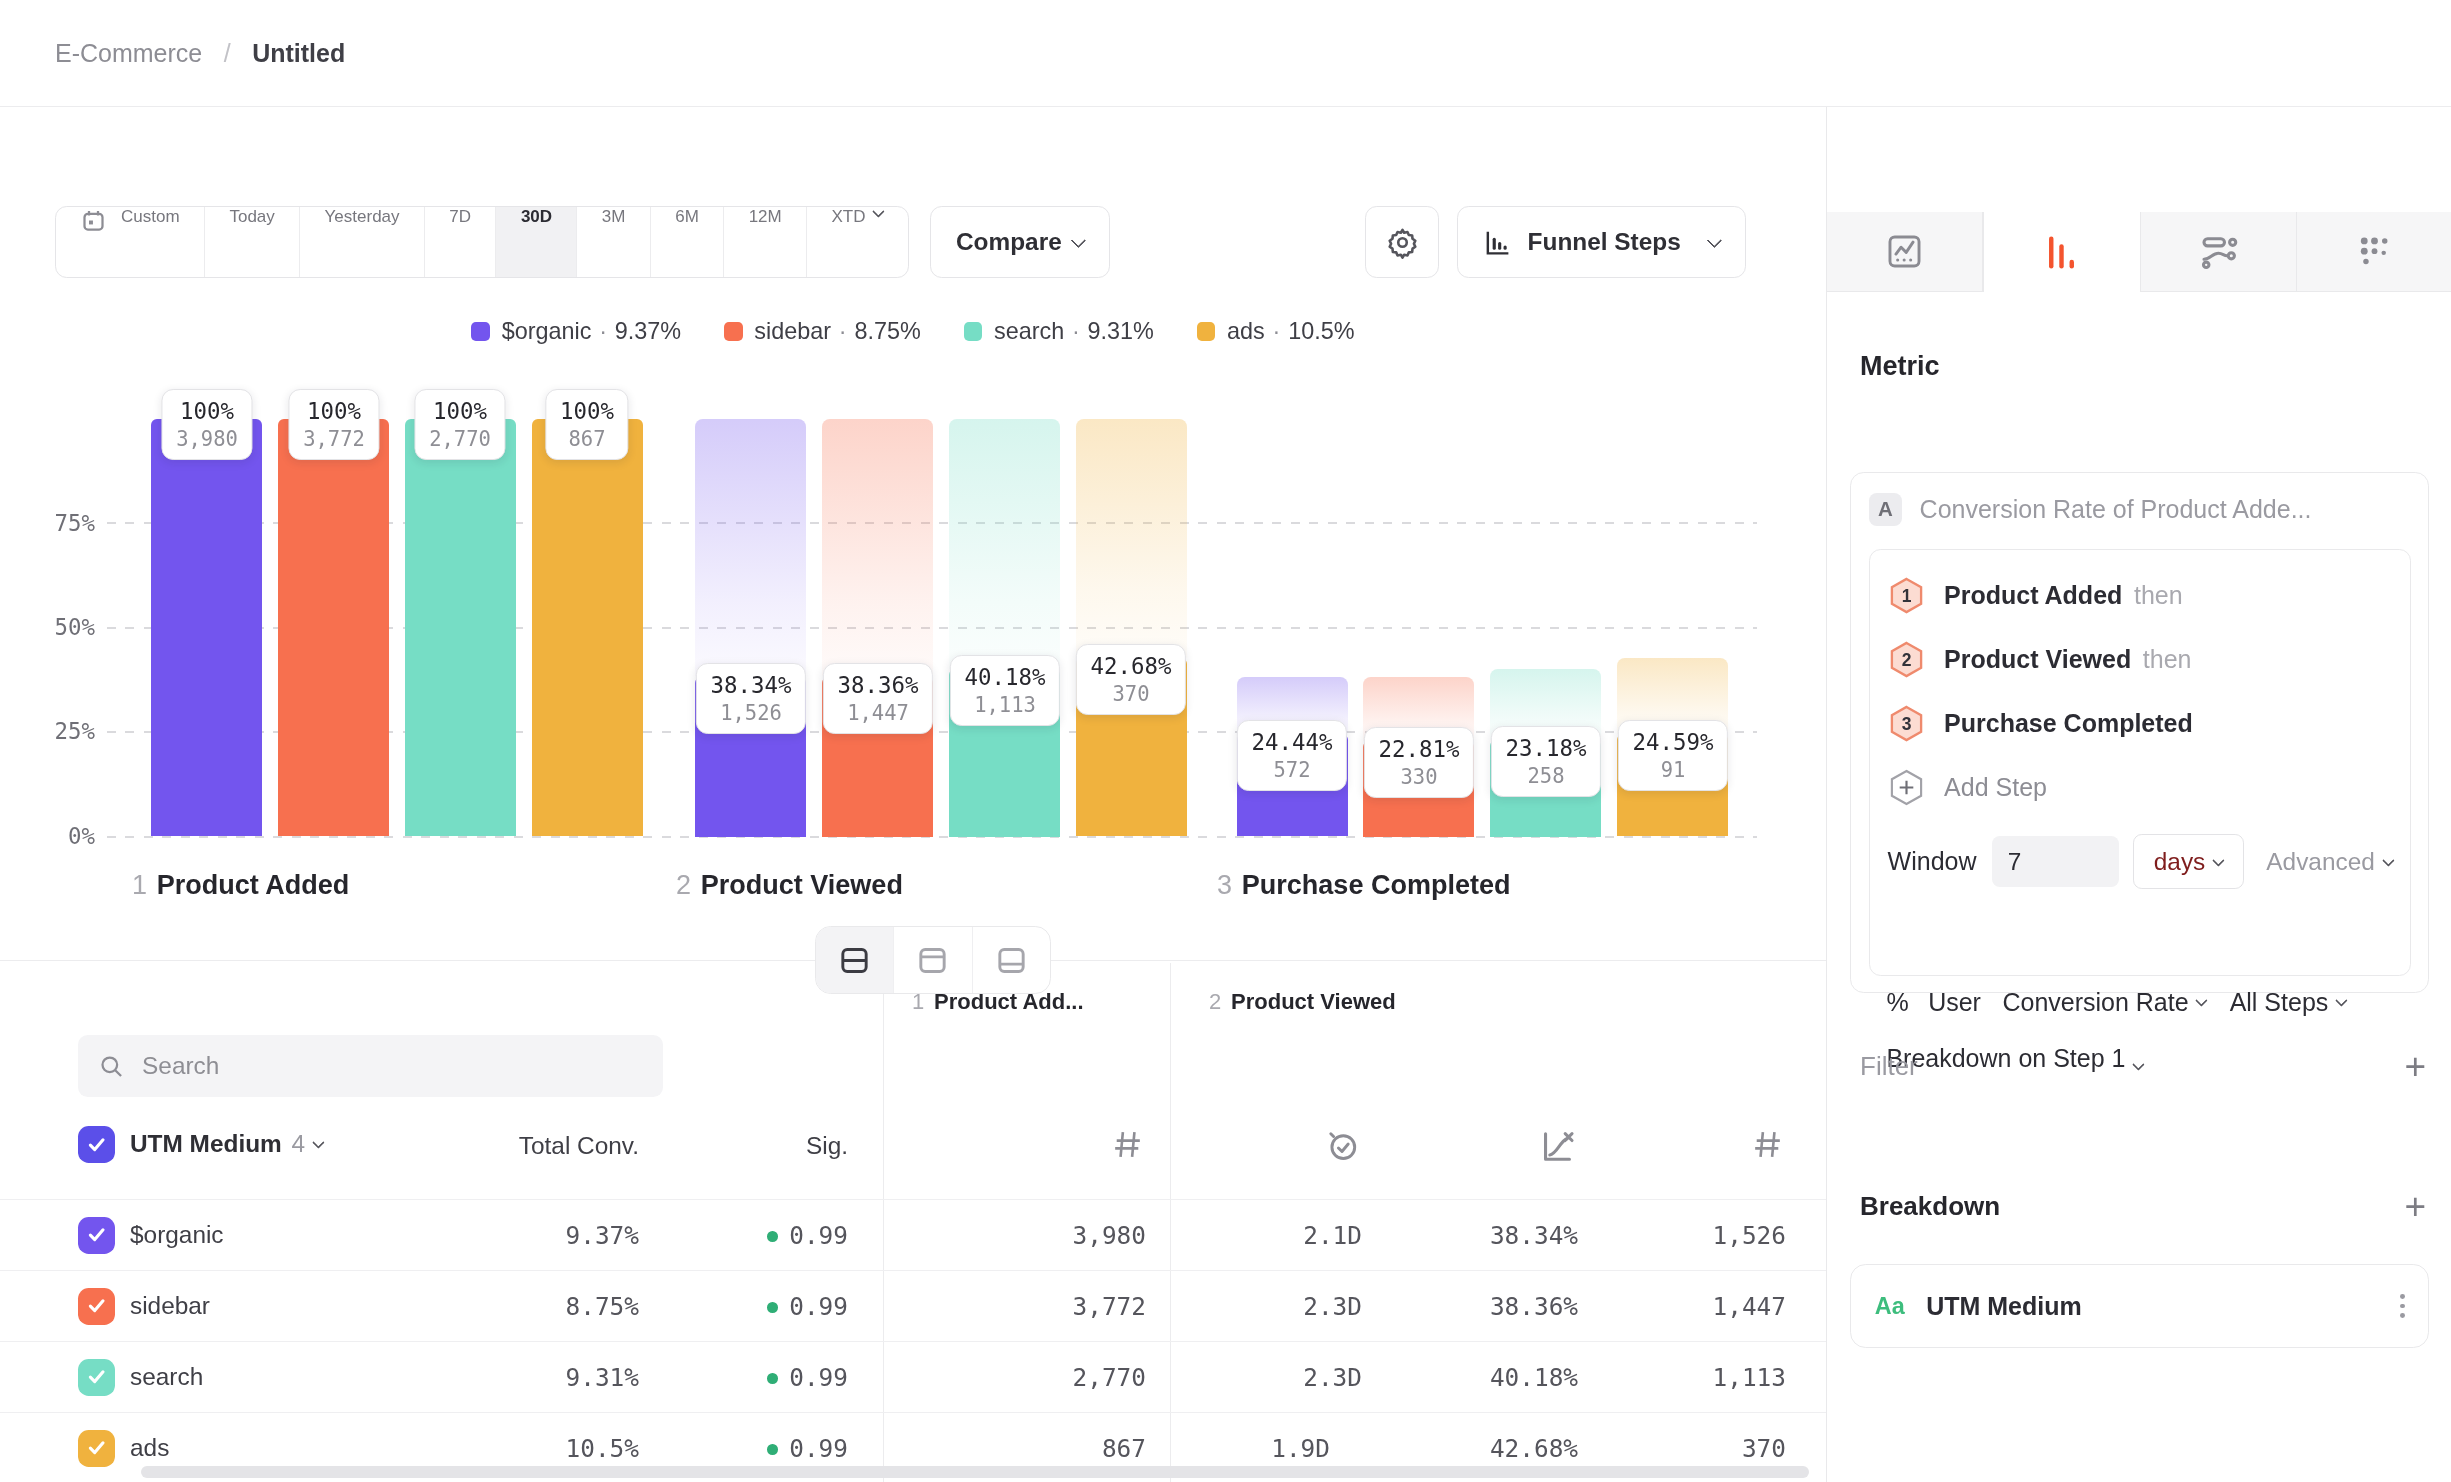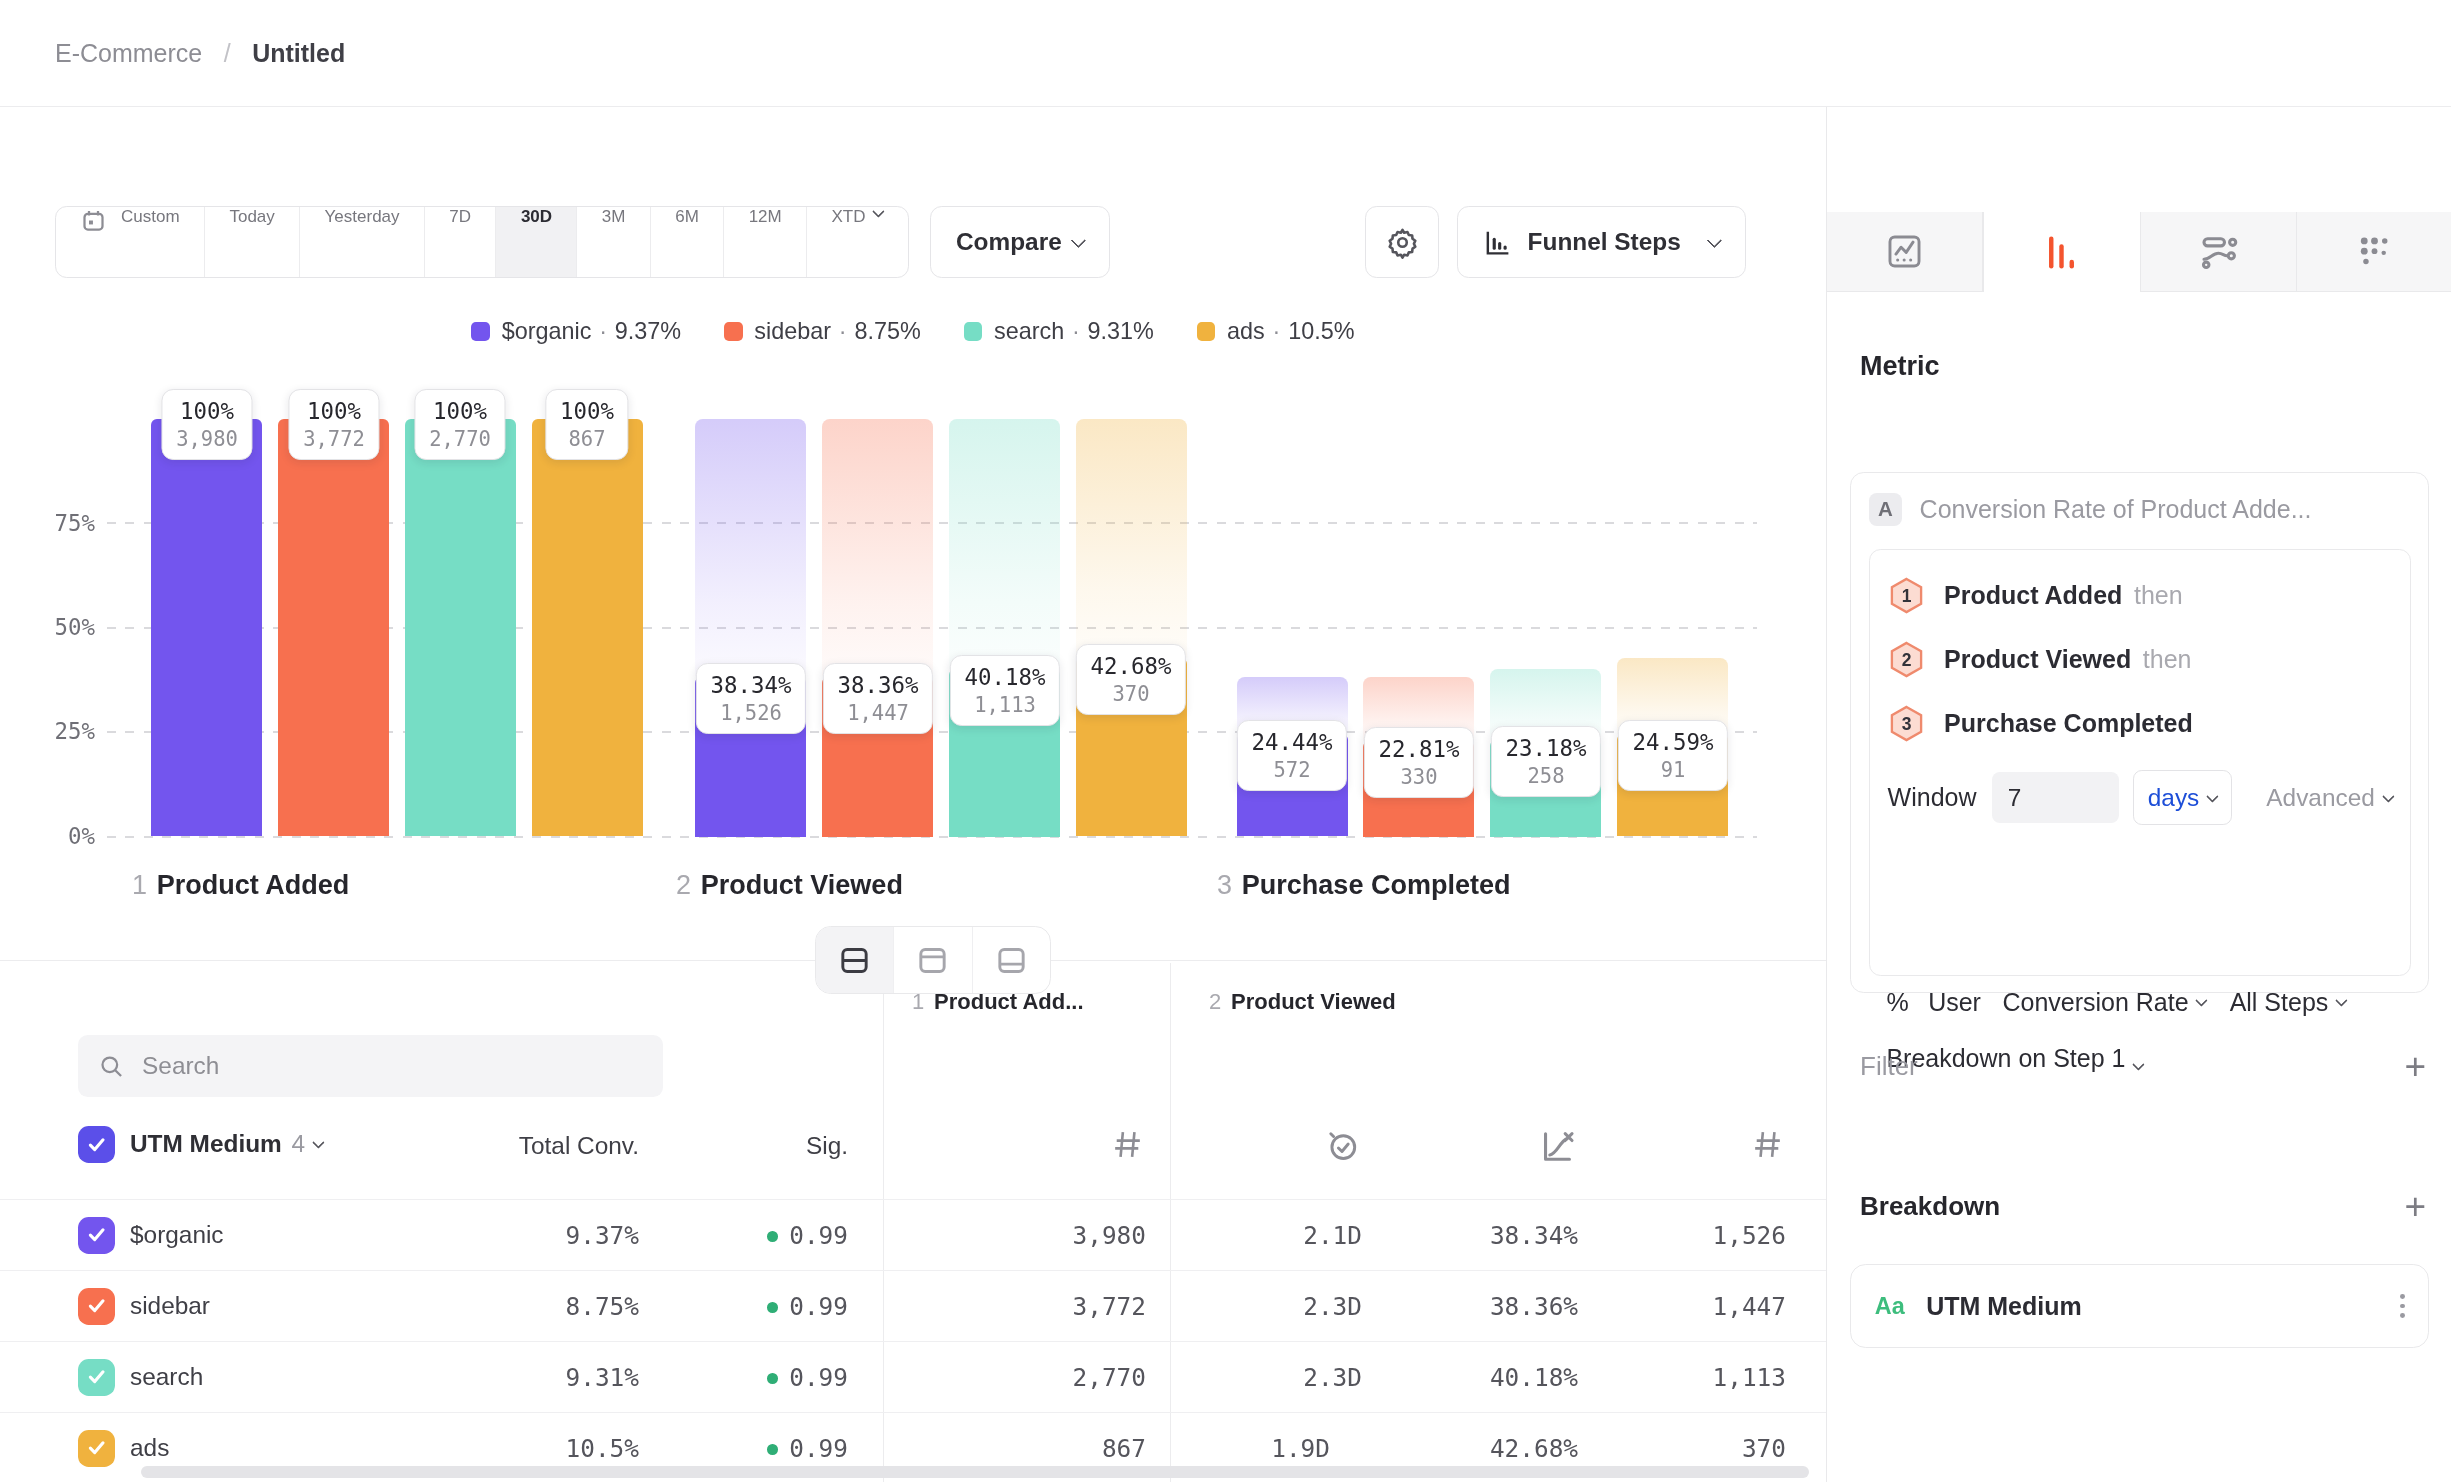--- a/index.html
+++ b/index.html
@@ -112,21 +112,21 @@
               padding:13.7px 17.6px;}
   .steprow{display:flex;align-items:center;height:64px;cursor:pointer;}
   .steprow .lbl{margin-left:19.5px;font-size:25px;font-weight:700;color:#2c2c33;}
   .steprow .sfx{margin-left:11.7px;font-size:25px;color:#a9a9af;}
   .steprow.add .lbl{font-weight:400;color:#8d8d94;}
   .windowrow{display:flex;align-items:center;margin-top:13.7px;height:57px;}
   .windowrow .wlabel{font-size:25px;color:#2c2c33;}
   .win-input{margin-left:15.6px;width:127px;height:51px;border:none;border-radius:7.8px;background:#f2f2f4;font-size:24.4px;color:#2c2c33;
              padding:0 15.6px;box-sizing:border-box;outline:none;font-family:"Liberation Sans",sans-serif;}
   .days-select{margin-left:13.7px;height:55px;border:1px solid #e3e3e6;border-radius:8.8px;background:#fff;display:flex;align-items:center;
-               padding:0 14px;font-size:24.4px;color:#1d4ed8;cursor:pointer;box-sizing:border-box;}
+               padding:0 20px;font-size:24.4px;color:#7f1d1d;cursor:pointer;box-sizing:border-box;}
   .adv{margin-left:auto;font-size:24.4px;color:#9a9aa1;display:flex;align-items:center;cursor:pointer;}
   .convrow{position:absolute;left:35px;top:515px;display:flex;align-items:center;font-size:25px;color:#2c2c33;white-space:nowrap;}
   .convrow .piece{cursor:pointer;display:flex;align-items:center;}
   .bdonrow{position:absolute;left:35px;top:571px;display:flex;align-items:flex-end;font-size:25px;color:#2c2c33;cursor:pointer;}
   .listrow{position:absolute;left:33px;right:25px;display:flex;align-items:center;}
   .plus{font-size:37px;font-weight:300;color:#7d7d84;margin-left:auto;cursor:pointer;line-height:29px;}
   .bd-card{position:absolute;left:23.4px;top:1157px;width:579px;height:84px;border:1px solid #e9e9eb;border-radius:15.6px;
            box-sizing:border-box;display:flex;align-items:center;padding:0 23.4px;}
   .aa{color:#3dbd7d;font-size:23.4px;font-weight:700;}
   .bd-name{margin-left:21.5px;font-size:25px;font-weight:600;color:#2c2c33;}
@@ -545,20 +545,27 @@
             <span class="sfx">then</span>
         </div>
         <div class="steprow">
           <svg width="37" height="39" viewBox="0 0 38 40">
             <polygon points="19,3 34,11.5 34,28.5 19,37 4,28.5 4,11.5" fill="#fcdcd2" stroke="#ef8a6d" stroke-width="2.4"></polygon>
             <text x="19" y="27" text-anchor="middle" font-size="18" font-weight="bold" fill="#33333a" font-family="Liberation Sans, sans-serif">3</text>
           </svg>
           <span class="lbl">Purchase Completed</span>
             <span class="sfx"></span>
         </div>
+        <div class="steprow add">
+          <svg width="37" height="39" viewBox="0 0 38 40">
+            <polygon points="19,3 34,11.5 34,28.5 19,37 4,28.5 4,11.5" fill="#fff" stroke="#a2a2a8" stroke-width="2.2"></polygon>
+            <path d="M19 13v14M12 20h14" stroke="#6f6f76" stroke-width="2.2" fill="none"></path>
+          </svg>
+          <span class="lbl">Add Step</span>
+        </div>
         <div class="windowrow">
           <span class="wlabel">Window</span>
           <input class="win-input" value="7" style="">
           <span class="days-select">
             <span>days</span>
               <span class="chev sm"></span>
           </span>
           <span class="adv">
             <span>Advanced</span>
               <span class="chev sm"></span>

